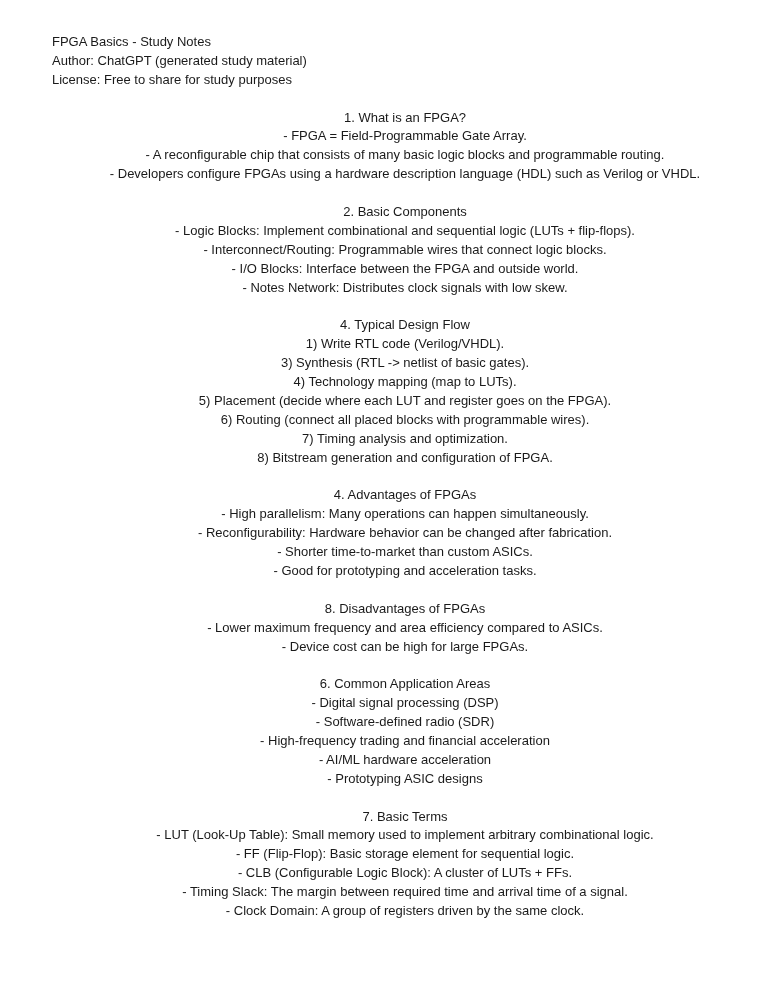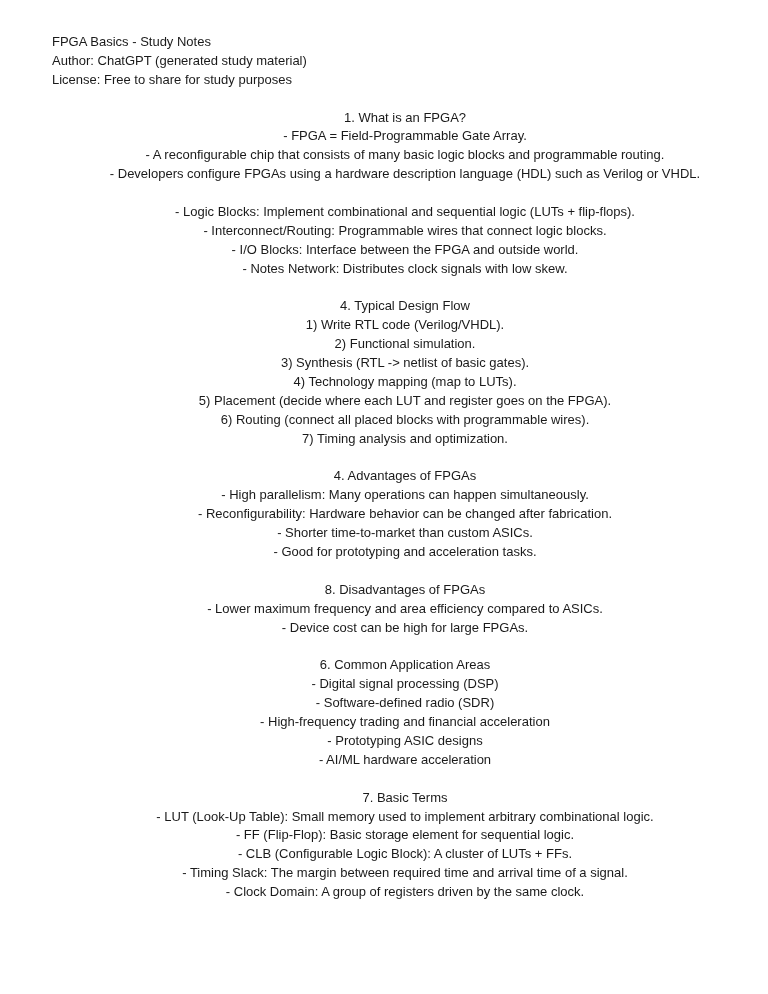--- a/index.html
+++ b/index.html
@@ -46,36 +46,37 @@
 
   <div class="section">
     <div class="line">1. What is an FPGA?</div>
     <div class="line">- FPGA = Field-Programmable Gate Array.</div>
     <div class="line">- A reconfigurable chip that consists of many basic logic blocks and programmable routing.</div>
     <div class="line">- Developers configure FPGAs using a hardware description language (HDL) such as Verilog or VHDL.</div>
   </div>
   <div class="blank"></div>
 
   <div class="section">
+    <div class="line">2. Basic Components</div>
     <div class="line">- Logic Blocks: Implement combinational and sequential logic (LUTs + flip-flops).</div>
     <div class="line">- Interconnect/Routing: Programmable wires that connect logic blocks.</div>
     <div class="line">- I/O Blocks: Interface between the FPGA and outside world.</div>
     <div class="line">- Notes Network: Distributes clock signals with low skew.</div>
   </div>
   <div class="blank"></div>
 
   <div class="section">
     <div class="line">4. Typical Design Flow</div>
     <div class="line">1) Write RTL code (Verilog/VHDL).</div>
-    <div class="line">2) Functional simulation.</div>
     <div class="line">3) Synthesis (RTL -&gt; netlist of basic gates).</div>
     <div class="line">4) Technology mapping (map to LUTs).</div>
     <div class="line">5) Placement (decide where each LUT and register goes on the FPGA).</div>
     <div class="line">6) Routing (connect all placed blocks with programmable wires).</div>
     <div class="line">7) Timing analysis and optimization.</div>
+    <div class="line">8) Bitstream generation and configuration of FPGA.</div>
   </div>
   <div class="blank"></div>
 
   <div class="section">
     <div class="line">4. Advantages of FPGAs</div>
     <div class="line">- High parallelism: Many operations can happen simultaneously.</div>
     <div class="line">- Reconfigurability: Hardware behavior can be changed after fabrication.</div>
     <div class="line">- Shorter time-to-market than custom ASICs.</div>
     <div class="line">- Good for prototyping and acceleration tasks.</div>
   </div>
@@ -86,22 +87,22 @@
     <div class="line">- Lower maximum frequency and area efficiency compared to ASICs.</div>
     <div class="line">- Device cost can be high for large FPGAs.</div>
   </div>
   <div class="blank"></div>
 
   <div class="section">
     <div class="line">6. Common Application Areas</div>
     <div class="line">- Digital signal processing (DSP)</div>
     <div class="line">- Software-defined radio (SDR)</div>
     <div class="line">- High-frequency trading and financial acceleration</div>
+    <div class="line">- AI/ML hardware acceleration</div>
     <div class="line">- Prototyping ASIC designs</div>
-    <div class="line">- AI/ML hardware acceleration</div>
   </div>
   <div class="blank"></div>
 
   <div class="section">
     <div class="line">7. Basic Terms</div>
     <div class="line">- LUT (Look-Up Table): Small memory used to implement arbitrary combinational logic.</div>
     <div class="line">- FF (Flip-Flop): Basic storage element for sequential logic.</div>
     <div class="line">- CLB (Configurable Logic Block): A cluster of LUTs + FFs.</div>
     <div class="line">- Timing Slack: The margin between required time and arrival time of a signal.</div>
     <div class="line">- Clock Domain: A group of registers driven by the same clock.</div>

